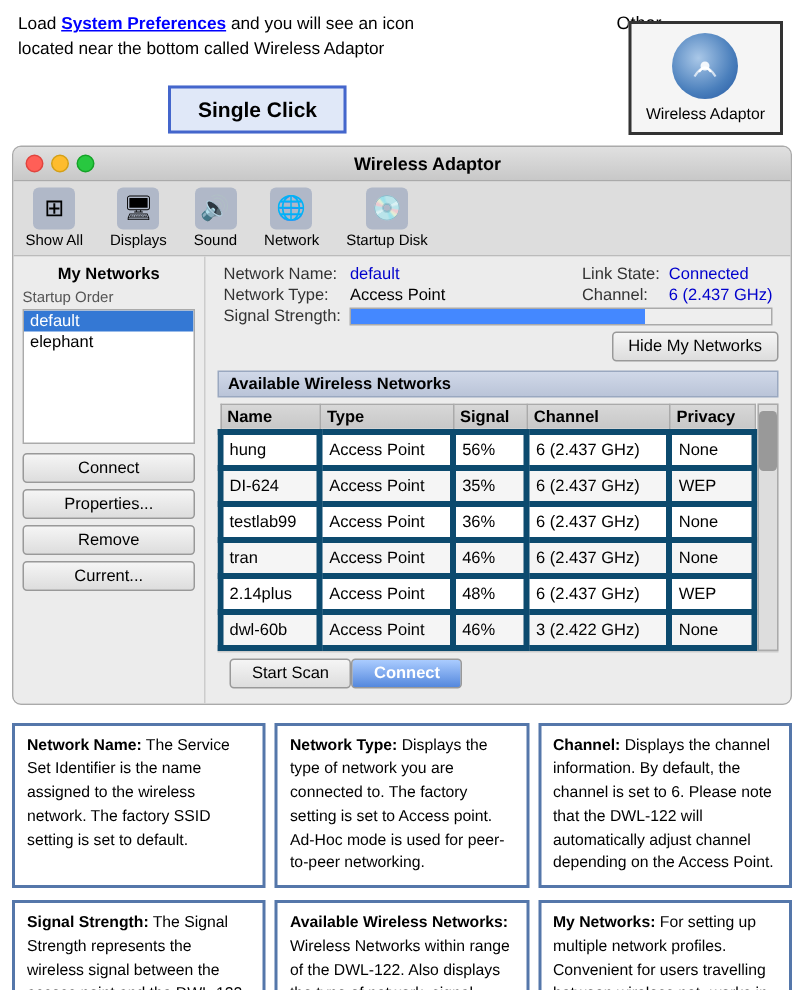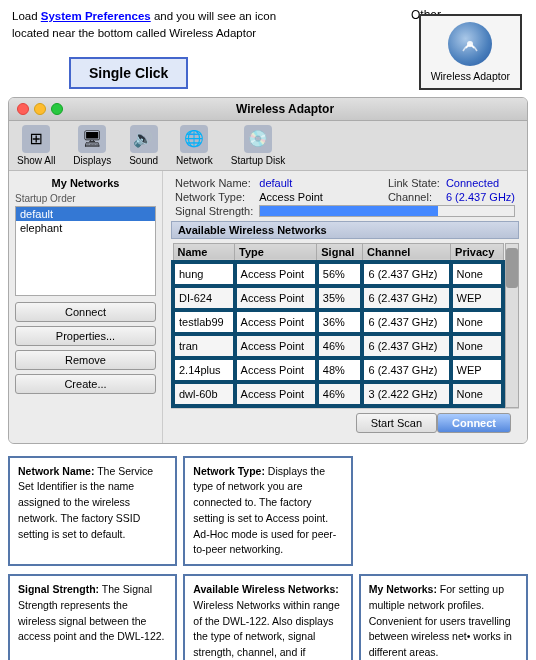--- a/index.html
+++ b/index.html
@@ -134,21 +134,21 @@
       font-size: 16px;
     }
 
     
     .content-area {
       display: flex;
       background: #ececec;
       min-height: 260px;
     }
     .sidebar {
-      width: 154px;
+      width: 128px;
       padding: 6px;
       border-right: 1px solid #ccc;
     }
     .sidebar-title {
       font-size: 11px;
       font-weight: bold;
       text-align: center;
       margin-bottom: 4px;
     }
     .sidebar-section-label {
@@ -277,21 +277,21 @@
       height: 40px;
       background: #999;
       margin: 0 auto;
       margin-top: 4px;
       border-radius: 3px;
     }
 
     
     .window-bottom {
       display: flex;
-      justify-content: flex-end;
+      justify-content: flex-start;
       padding: 4px 8px;
       background: #ececec;
       border-top: 1px solid #ccc;
     }
     .win-bottom-btn {
       background: linear-gradient(to bottom, #f5f5f5, #ddd);
       border: 1px solid #999;
       border-radius: 3px;
       padding: 3px 14px;
       font-size: 11px;
@@ -328,21 +328,21 @@
     }
   </style>
 </head>
 <body>
 
 <div class="top-section">
   <p class="top-text">
     Load <span class="sys-pref">System Preferences</span>
     <span> and you will see an icon located near the bottom called Wireless Adaptor</span>
   </p>
-  <div style="margin-left: 57px; margin-top: 6px;">
+  <div style="margin-left: 100px; margin-top: 6px;">
     <button class="single-click-btn" style="margin-left:0;">Single Click</button>
   </div>
   <div class="other-label">
     <span>Other</span>
   </div>
   <div class="wireless-icon-box">
     <div class="wireless-icon-circle">
       <svg viewBox="0 0 24 24" fill="none">
         <circle cx="12" cy="12" r="3" fill="white" opacity="0.9"></circle>
         <path d="M8 16 Q12 10 16 16" stroke="white" stroke-width="1.5" fill="none"></path>
@@ -392,41 +392,44 @@
       <div class="sidebar-title">My Networks</div>
       <div class="sidebar-section-label">Startup Order</div>
       <div class="network-list">
         <div class="network-item selected">default</div>
         <div class="network-item">elephant</div>
       </div>
       <div class="sidebar-buttons">
         <button class="sidebar-btn">Connect</button>
         <button class="sidebar-btn">Properties...</button>
         <button class="sidebar-btn">Remove</button>
-        <button class="sidebar-btn">Create...</button>
+        <button class="sidebar-btn">Current...</button>
       </div>
     </div>
 
     <div class="main-panel">
 
       <div class="info-grid">
         <span class="info-label">Network Name:</span>
         <span class="info-value-blue">default</span>
         <span class="info-label">Link State:</span>
         <span class="info-value-blue">Connected</span>
 
         <span class="info-label">Network Type:</span>
         <span>Access Point</span>
         <span class="info-label">Channel:</span>
         <span class="info-value-blue">6 (2.437 GHz)</span>
 
         <span class="info-label">Signal Strength:</span>
         <div class="signal-bar-container" style="grid-column: 2 / 5;">
           <div class="signal-bar-fill"></div>
         </div>
+      </div>
+      <div class="hide-btn-row">
+        <button class="hide-btn">Hide My Networks</button>
       </div>
 
       <div class="section-title">Available Wireless Networks</div>
       <div class="scrollbar-area">
         <div class="table-wrapper">
           <table class="networks-table">
             <thead>
               <tr>
                 <th>Name</th>
                 <th>Type</th>
@@ -490,19 +493,20 @@
         <button class="win-bottom-btn">Start Scan</button>
         <button class="win-bottom-btn primary">Connect</button>
       </div>
     </div>
   </div>
 </div>
 
 <div class="info-cards" id="info-row1">
     <div class="info-card"><span class="card-title">Network Name:</span> The Service Set Identifier is the name assigned to the wireless network. The factory SSID setting is set to default.</div>
     <div class="info-card"><span class="card-title">Network Type:</span> Displays the type of network you are connected to. The factory setting is set to Access point. Ad-Hoc mode is used for peer-to-peer networking.</div>
+    <div class="info-card"><span class="card-title">Channel:</span> Displays the channel information. By default, the channel is set to 6. Please note that the DWL-122 will automatically adjust channel depending on the Access Point.</div>
   </div>
 
 <div class="info-cards-row2" id="info-row2">
     <div class="info-card"><span class="card-title">Signal Strength:</span> The Signal Strength represents the wireless signal between the access point and the DWL-122.</div>
     <div class="info-card"><span class="card-title">Available Wireless Networks:</span> Wireless Networks within range of the DWL-122. Also displays the type of network, signal strength, channel, and if encryption is enabled.</div>
     <div class="info-card"><span class="card-title">My Networks:</span> For setting up multiple network profiles. Convenient for users travelling between wireless net• works in different areas.</div>
   </div>
 
 </body></html>

